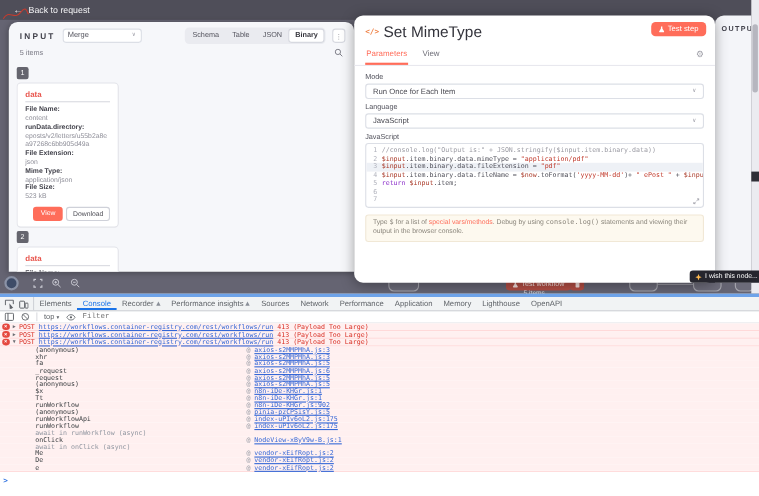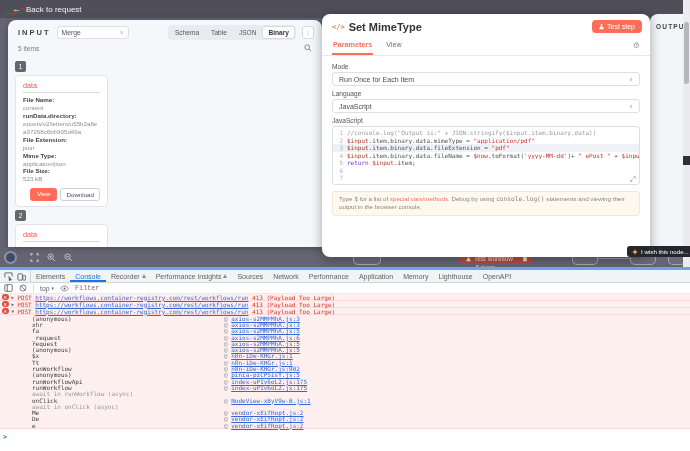--- a/index.html
+++ b/index.html
@@ -47,39 +47,39 @@
   .ip-tabs{display:flex;background:#eaebf0;border-radius:4px;padding:1px;font-size:6.6px;color:#55555f}
   .ip-tab{padding:2px 5px;border-radius:3px;border:1px solid transparent}
   .ip-tab.active{background:#fff;border-color:#d7d9e0;font-weight:bold;color:#35353d}
   .ip-mini{width:12px;height:13px;border:1px solid #d7d9e0;background:#fff;border-radius:3px;
            display:flex;align-items:center;justify-content:center;font-size:6px;color:#77777f}
   .ip-meta{display:flex;align-items:center;justify-content:space-between;padding:2px 10px;font-size:6.6px;color:#7b7b86}
   .ip-list{position:absolute;left:7px;right:7px;top:38px;bottom:0;overflow:hidden}
   .badge{width:11px;height:11px;background:#65656e;color:#fff;font-size:6.5px;display:flex;
          align-items:center;justify-content:center;border-radius:2px;margin:3px 0}
   .card{background:#fff;border:1px solid #e2e3e9;border-radius:4px;padding:5px 7px;width:93px}
-  .card-title{color:#e8554d;font-size:7.2px;font-weight:normal;margin-bottom:2px}
+  .card-title{color:#e8554d;font-size:7.2px;font-weight:bold;margin-bottom:2px}
   .card-hr{height:1px;background:#d9dae0;margin:2px 0 3px}
   .f-label{font-size:6.2px;font-weight:bold;color:#43434c;line-height:1.28}
   .f-value{font-size:6.2px;color:#8e8e98;line-height:1.28;word-break:break-all}
   .card-actions{display:flex;gap:3px;justify-content:flex-end;margin-top:5px}
   .btn-view{background:#ff6d5a;color:#fff;font-size:6.2px;padding:2px 7px;border-radius:3px;cursor:pointer}
   .btn-download{background:#fff;color:#4a4a52;border:1px solid #cfd1d9;font-size:6.2px;padding:2px 5px;border-radius:3px;cursor:pointer}
 
   
   .dialog{position:absolute;left:322px;top:14px;width:328px;height:243px;background:#fff;border-radius:8px;
           box-shadow:0 2px 12px rgba(0,0,0,.35);z-index:30}
   .dlg-header{display:flex;align-items:center;gap:4px;padding:7px 10px 3px}
   .dlg-icon{color:#ee7c3e;font-weight:bold;font-size:7px;font-family:"DejaVu Sans Mono",monospace}
-  .dlg-title{font-size:11px;font-weight:bold;color:#33333b}
+  .dlg-title{font-size:14px;font-weight:normal;color:#33333b}
   .btn-test{position:absolute;right:8px;top:6px;background:#ff6d5a;color:#fff;font-size:7px;
             padding:3px 7px;border-radius:4px;display:flex;align-items:center;gap:3px;cursor:pointer}
   .dlg-tabs{display:flex;gap:12px;padding:1px 10px 0;border-bottom:1px solid #e8e8ee;align-items:center}
   .dlg-tab{font-size:7.2px;color:#6c6c76;padding:3px 1px 4px;border-bottom:2px solid transparent;cursor:pointer}
-  .dlg-tab.active{color:#ff6d5a;font-weight:bold;border-bottom-color:#ff6d5a}
+  .dlg-tab.active{color:#ff6d5a;font-weight:normal;border-bottom-color:#ff6d5a}
   .gear{margin-left:auto;font-size:8px;color:#9a9aa3;line-height:1}
   .dlg-body{padding:3px 10px}
   .fld-label{font-size:6.6px;color:#53535d;margin:4px 0 2px}
   .fld-select{height:14px;border:1px solid #dcdfe6;border-radius:3px;background:#fff;font-size:7px;color:#4a4a52;
               display:flex;align-items:center;justify-content:space-between;padding:0 6px;cursor:pointer}
   .editor{border:1px solid #dcdfe6;border-radius:3px;margin-top:2px;background:#fff;position:relative;
           font-family:"DejaVu Sans Mono",monospace;font-size:6px;line-height:1.25;padding:2px 0;overflow:hidden}
   .code-row{display:flex;white-space:pre}
   .code-row.active{background:#eef1f6}
   .gutter{width:14px;flex:none;text-align:right;padding-right:4px;color:#b0b2bc}

